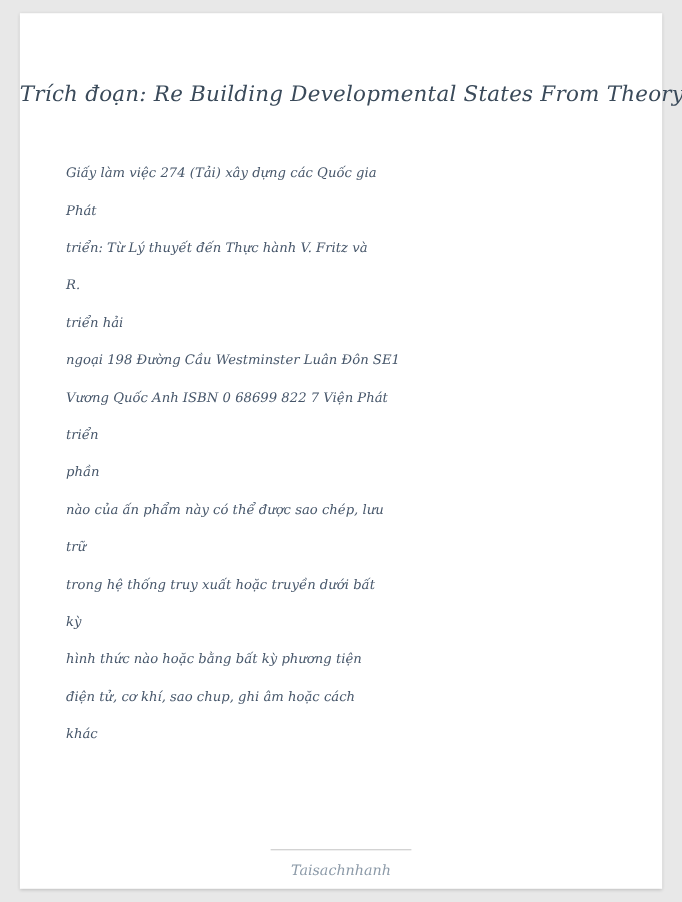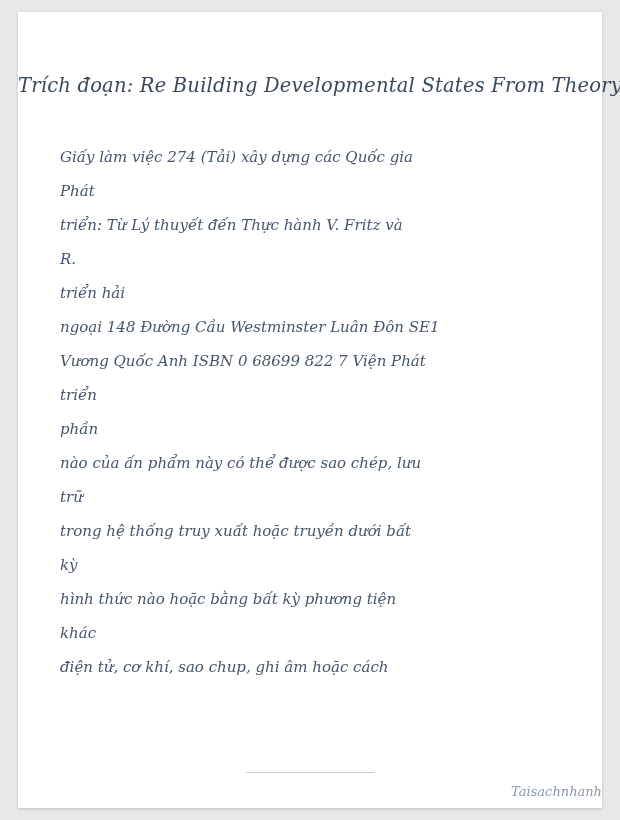--- a/index.html
+++ b/index.html
@@ -36,71 +36,71 @@
     color: #3a4a5a;
     white-space: nowrap;
   }
   .body-text {
     position: absolute;
     left: 42px;
     top: 128px;
     width: 480px;
     font-family: "DejaVu Serif", serif;
     font-style: italic;
-    font-size: 15px;
+    font-size: 12px;
     line-height: 34px;
     color: #46566a;
   }
   .body-text .line {
     white-space: pre;
   }
   .footer-rule {
     position: absolute;
     left: 50%;
     transform: translateX(-50%);
     top: 760px;
     width: 128px;
     height: 1px;
     background: #c9c9c9;
   }
   .footer-brand {
     position: absolute;
     left: 0;
     top: 772px;
     width: 100%;
-    text-align: right;
+    text-align: center;
     font-family: "DejaVu Serif", serif;
     font-style: italic;
     font-size: 13px;
     color: #8c9aa8;
   }
 </style>
 </head>
 <body>
 
 <div class="page">
 
   <div class="doc-title">Trích đoạn: Re Building Developmental States From Theory To Practice</div>
 
   <div class="body-text">
     <div class="line">Giấy làm việc 274 (Tải) xây dựng các Quốc gia</div>
     <div class="line">Phát</div>
     <div class="line">triển: Từ Lý thuyết đến Thực hành V. Fritz và</div>
     <div class="line">R.</div>
     <div class="line">triển hải</div>
-    <div class="line">ngoại 148 Đường Cầu Westminster Luân Đôn SE1</div>
+    <div class="line">ngoại 198 Đường Cầu Westminster Luân Đôn SE1</div>
     <div class="line">Vương Quốc Anh ISBN 0 68699 822 7 Viện Phát</div>
     <div class="line">triển</div>
     <div class="line">phần</div>
     <div class="line">nào của ấn phẩm này có thể được sao chép, lưu</div>
     <div class="line">trữ</div>
     <div class="line">trong hệ thống truy xuất hoặc truyền dưới bất</div>
     <div class="line">kỳ</div>
     <div class="line">hình thức nào hoặc bằng bất kỳ phương tiện</div>
+    <div class="line">điện tử, cơ khí, sao chup, ghi âm hoặc cách</div>
     <div class="line">khác</div>
-    <div class="line">điện tử, cơ khí, sao chup, ghi âm hoặc cách</div>
 
   </div>
 
   <div class="footer-rule"></div>
   <div class="footer-brand">Taisachnhanh</div>
 
 </div>
 
 </body></html>

